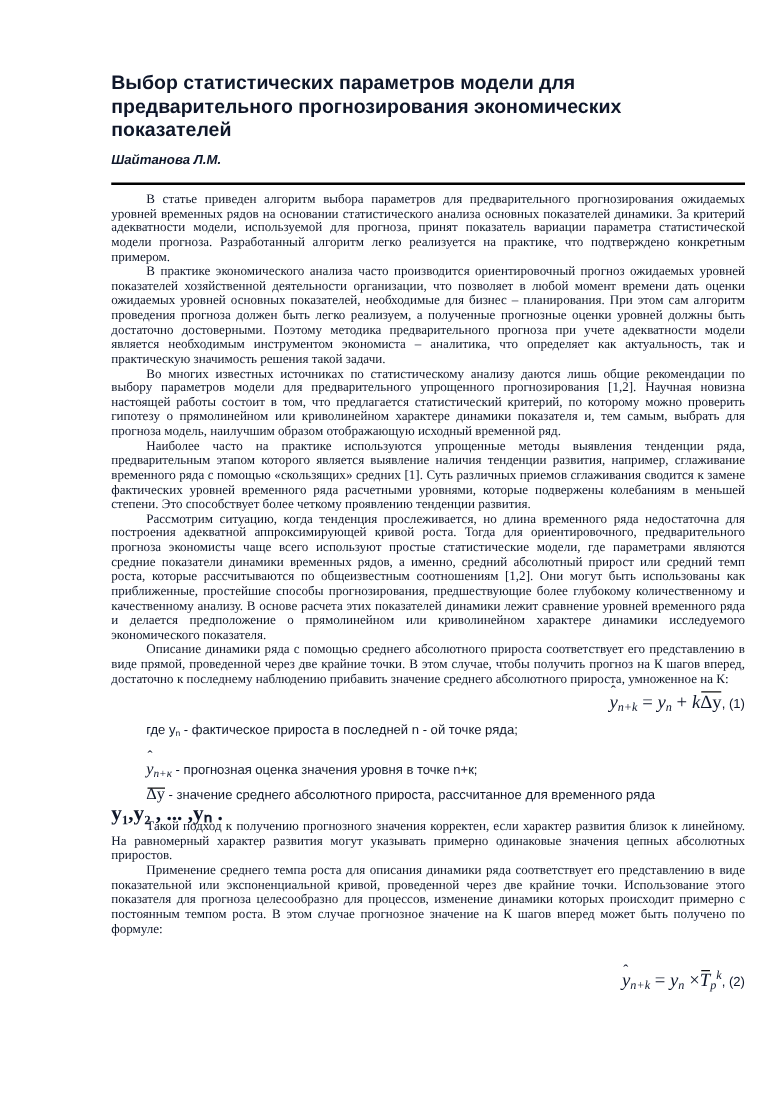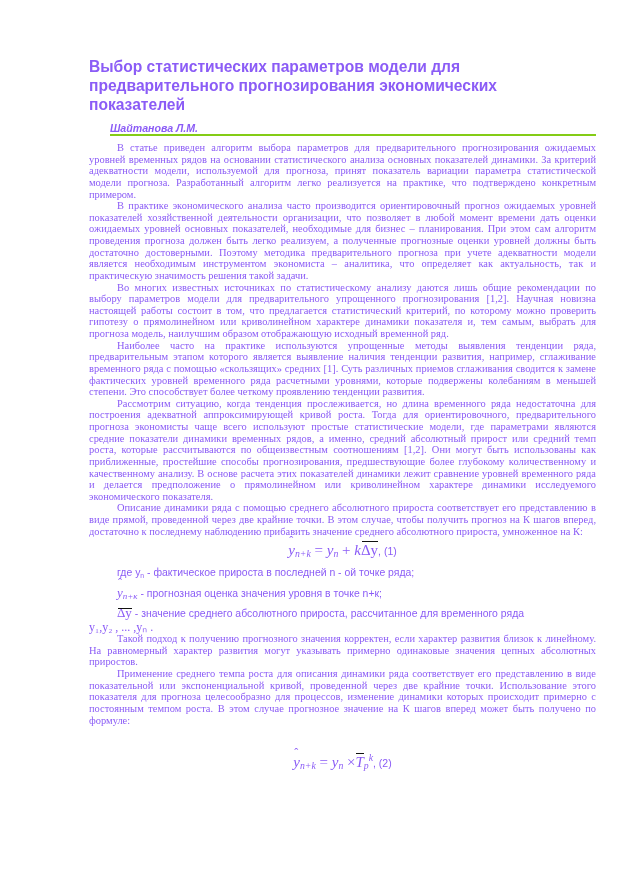--- a/index.html
+++ b/index.html
@@ -1,45 +1,45 @@
 <!DOCTYPE html>
 <html><head>
 <meta charset="utf-8">
 <style>
   html, body { margin: 0; padding: 0; background: #ffffff; }
   body { width: 623px; height: 882px; overflow: hidden; position: relative; }
   .page {
     position: absolute; left: 89px; top: 57px; width: 507px;
-    font-family: "Liberation Sans", sans-serif; color: #8b5cf6;
+    font-family: "Liberation Sans", sans-serif; color: #0f172a;
   }
   .title {
     font-family: "Liberation Sans", sans-serif;
     font-weight: bold; font-size: 15.6px; line-height: 19px; margin: 0;
     letter-spacing: 0px;
   }
   .author {
     font-weight: bold; font-style: italic; font-size: 10.6px;
-    margin-top: 8px; padding-bottom: 0; border-bottom: 2px solid #84cc16; margin-left: 21px;
+    margin-top: 8px; padding-bottom: 12px; border-bottom: 2px solid #000000;
   }
   .body { margin-top: 6px; font-size: 10.45px; line-height: 11.62px; }
   .p { text-align: justify; text-indent: 28px; margin: 0; font-family: Liberation Serif, serif; }
   .formula {
-    text-align: center; font-family: "Liberation Serif", serif; font-style: italic;
+    text-align: right; font-family: "Liberation Serif", serif; font-style: italic;
     font-size: 15px; line-height: 20px; margin: 3px 0 2px 0;
   }
   .formula .num { font-style: normal; font-family: "Liberation Sans", sans-serif; font-size: 10.5px; }
   .hat { position: relative; display: inline-block; }
   .hat::before { content: "\02C6"; position: absolute; left: 1px; top: -9px; font-style: normal; font-size: 12px; }
   .bar { position: relative; display: inline-block; }
   .bar::before { content: ""; position: absolute; left: 1px; right: 0; top: 1px; border-top: 1px solid #111; }
   sub { font-size: 0.65em; vertical-align: -0.25em; }
   sup { font-size: 0.65em; vertical-align: 0.6em; }
   .defline { margin: 0; padding-left: 28px; text-align: justify; }
   .defline .sym { font-family: "Liberation Serif", serif; font-style: italic; font-size: 13px; }
-  .series { font-family: "Liberation Serif", serif; font-size: 12px; margin: 2px 0 0 0; }
+  .series { font-family: "Liberation Serif", serif; font-size: 17px; margin: 2px 0 0 0; font-weight: bold; }
   .spacer { height: 6px; }
 </style>
 </head>
 <body>
 
 <div class="page">
   <h1 class="title">
     <span>Выбор статистических параметров модели для</span><br>
     <span>предварительного прогнозирования экономических показателей</span>
   </h1>
@@ -57,21 +57,21 @@
       <span class="hat"><span>y</span></span><sub>n+k</sub>
       <span style="font-style:normal">=</span>
       <span>y</span><sub>n</sub>
       <span style="font-style:normal">+</span>
       <span>k</span><span class="bar"><span style="font-style:normal">Δy</span></span><span class="num">, (1)</span>
     </div>
 
     <p class="defline">
       <span>где </span><span>y</span><sub>n</sub><span> - фактическое прироста в последней n - ой точке ряда;</span>
     </p>
-    <p class="defline" style="margin-top:6px">
+    <p class="defline" style="margin-top:16px">
       <span class="sym hat"><span>y</span></span><sub class="sym" style="font-size:9px">n+к</sub><span> - прогнозная оценка значения уровня в точке n+к;</span>
     </p>
     <p class="defline" style="margin-top:4px">
       <span class="sym bar" style="font-style:normal"><span>Δy</span></span><span>  -  значение среднего абсолютного прироста, рассчитанное для временного ряда</span>
     </p>
     <p class="series">y₁,y₂ , ... ,yₙ  .</p>
 
     <p class="p">Такой подход к получению прогнозного значения корректен, если характер развития близок к линейному. На равномерный характер развития могут указывать примерно одинаковые значения цепных абсолютных приростов.</p>
     <p class="p">Применение среднего темпа роста для описания динамики ряда соответствует его представлению в виде показательной или экспоненциальной кривой, проведенной через две крайние точки. Использование этого показателя для прогноза целесообразно для процессов, изменение динамики которых происходит примерно с постоянным темпом роста. В этом случае прогнозное значение на К шагов вперед может быть получено по формуле:</p>
 

